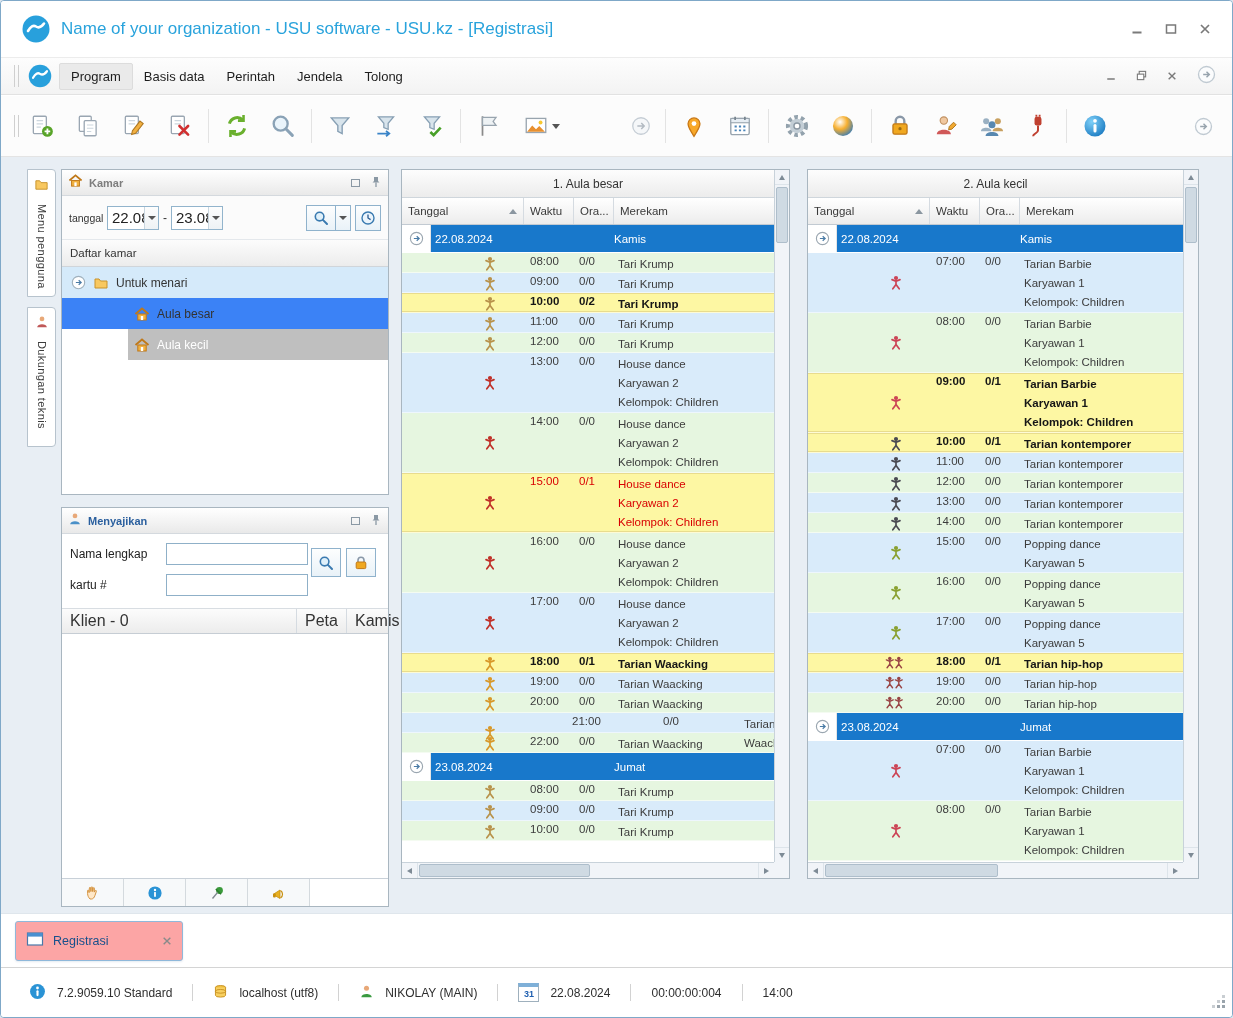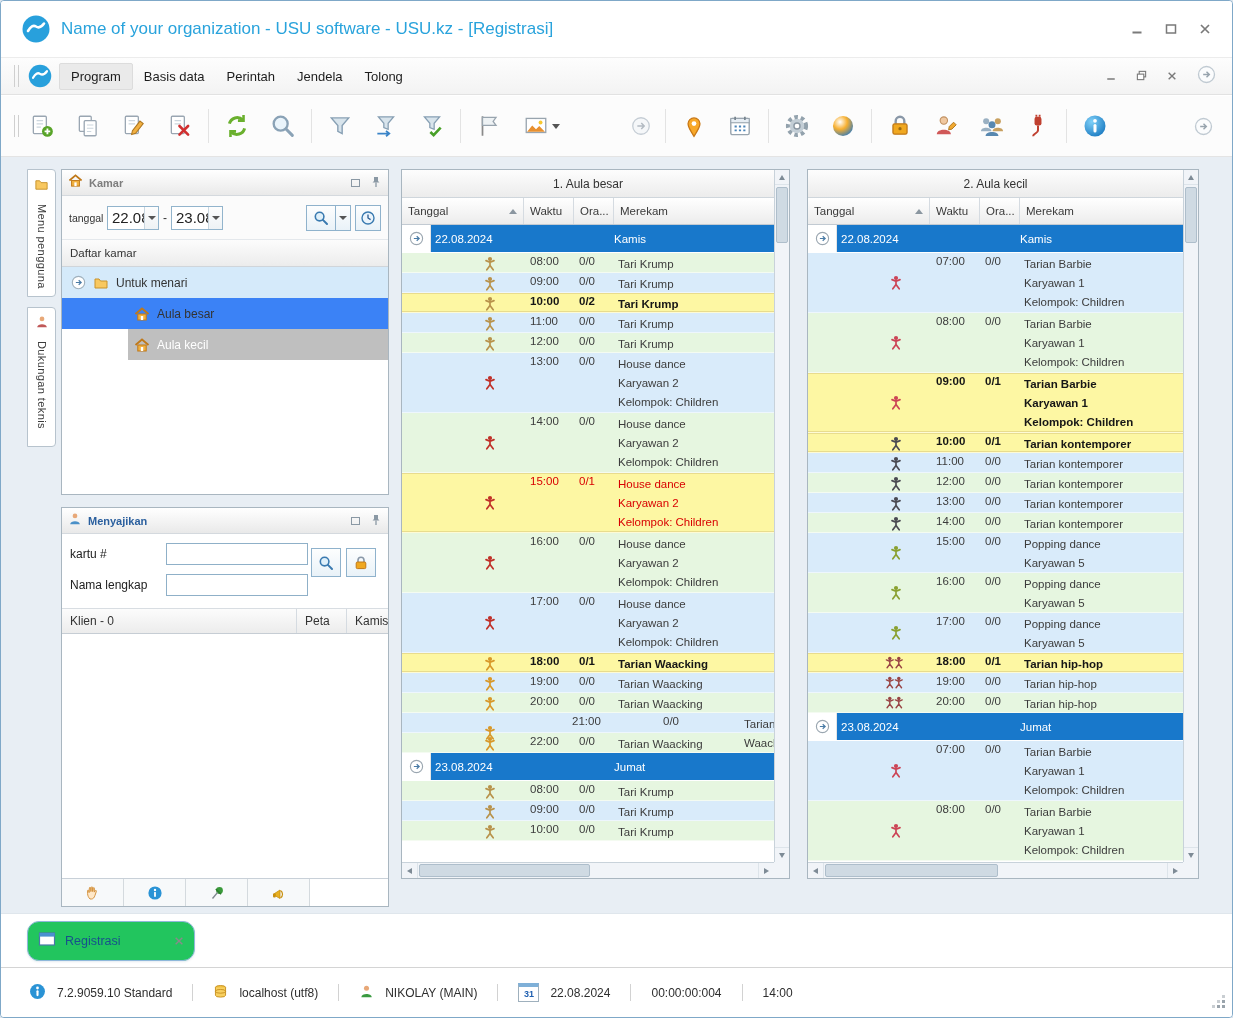--- a/index.html
+++ b/index.html
@@ -69,21 +69,21 @@
 .t-room2 .t-sel .t-ic{margin-left:6px}
 
 
 .menyajikan{left:60px;top:350px;width:328px;height:400px}
 .fr{display:flex;align-items:center;margin:9px 0 0 8px}
 .fr label{width:96px;font-size:12px;color:#222}
 .fr input{width:142px;height:22px;border:1px solid #8fb0c8;padding:0 4px;font-size:12px;font-family:"Liberation Sans",sans-serif}
 .msbtns{position:absolute;right:12px;top:40px;display:flex;gap:5px}
 .msbtn{width:30px;height:29px;border:1px solid #8fb2cc;background:linear-gradient(#fdfefe,#e9f2f8);display:flex;align-items:center;justify-content:center}
 .m-thead{margin-top:12px;height:26px;display:grid;grid-template-columns:235px 50px 1fr;background:linear-gradient(#fcfcfc,#ececec);border-top:1px solid #d8dde2;border-bottom:1px solid #c6cdd4}
-.m-th{display:flex;align-items:center;padding-left:8px;font-size:12px;color:#333;border-right:1px solid #d5dbe1}
+.m-th{display:flex;align-items:center;padding-left:8px;font-size:16px;color:#333;border-right:1px solid #d5dbe1}
 .mbot{position:absolute;bottom:0;left:0;right:0;height:28px;display:grid;grid-template-columns:62px 62px 62px 62px 1fr;border-top:1px solid #c8d0d8;background:#f7f9fa}
 .mbtn{border-right:1px solid #d4dade;display:flex;align-items:center;justify-content:center}
 .mempty{background:#fff}
 
 
 .sched{position:absolute;top:12px;height:710px;background:#fff;border:1px solid #a9b6c0}
 .sched1{left:400px;width:389px}
 .sched2{left:806px;width:392px}
 .sched-title{position:absolute;top:0;left:0;right:15px;height:28px;line-height:28px;text-align:center;font-size:12px;color:#333;background:linear-gradient(#fdfdfd,#ececec);border-bottom:1px solid #cfd6dc}
 .sched-head{position:absolute;top:28px;left:0;right:15px;height:27px;display:grid;grid-template-columns:122px 50px 40px 1fr;background:linear-gradient(#ffffff,#ececec);border-bottom:1px solid #c2cad2}
@@ -118,21 +118,21 @@
 .hs-right{position:absolute;right:0;top:0;bottom:0;width:16px;display:flex;align-items:center;justify-content:center;border-left:1px solid #dde4ea}
 .hs-thumb{position:absolute;left:17px;top:1px;bottom:1px;width:46%;background:#cfdae3;border:1px solid #aebecb;border-radius:2px}
 .corner{position:absolute;right:0;bottom:0;width:15px;height:16px;background:#f1f4f8}
 .t-up{width:0;height:0;border-left:3.5px solid transparent;border-right:3.5px solid transparent;border-bottom:5px solid #7e8b96}
 .t-dn{width:0;height:0;border-left:3.5px solid transparent;border-right:3.5px solid transparent;border-top:5px solid #7e8b96}
 .t-lf{width:0;height:0;border-top:3.5px solid transparent;border-bottom:3.5px solid transparent;border-right:5px solid #7e8b96}
 .t-rt{width:0;height:0;border-top:3.5px solid transparent;border-bottom:3.5px solid transparent;border-left:5px solid #7e8b96}
 
 
 .bottomtabs{position:absolute;top:912px;left:0;right:0;height:54px;background:#fff;border-top:1px solid #dfe6ec}
-.doc-tab{position:absolute;left:26px;top:7px;width:168px;height:40px;border:1px solid #8fb8da;border-radius:12px;background:#22c55e;display:flex;align-items:center;padding:0 10px;gap:9px;box-shadow:0 1px 2px rgba(40,90,140,.12)}
+.doc-tab{position:absolute;left:14px;top:7px;width:168px;height:40px;border:1px solid #8fb8da;border-radius:3px;background:#fca5a5;display:flex;align-items:center;padding:0 10px;gap:9px;box-shadow:0 1px 2px rgba(40,90,140,.12)}
 .doc-tab .lbl{font-size:12.5px;color:#17508c}
 .doc-tab .cls{margin-left:auto;display:flex}
 
 
 .statusbar{position:absolute;top:966px;left:0;right:0;height:50px;background:#fff;border-top:1px solid #d4d4d4;display:flex;align-items:center;padding-left:28px;gap:11px;font-size:12px;color:#2e2e2e}
 .vsep{width:1px;height:17px;background:#d2d2d2;margin:0 9px}
 .cal31{width:21px;height:19px;border:1px solid #9fb0bd;border-top:4px solid #7fb0d8;background:#fff;display:flex;align-items:center;justify-content:center;font-size:9px;font-weight:bold;color:#1f5fb0}
 .szgrip{position:absolute;right:7px;bottom:9px;width:14px;height:14px}
 .szgrip::before{content:"";position:absolute;right:0;bottom:0;width:3px;height:3px;background:#9aa4ac;box-shadow:-5px 0 #9aa4ac,0 -5px #9aa4ac,-10px 0 #c9ced2,-5px -5px #c9ced2,0 -10px #c9ced2}
 .dancer{display:flex}
@@ -488,25 +488,25 @@
         <span class="p-title m">Menyajikan</span>
         <span class="p-btns">
           <span class="rst"></span>
           <span><svg width="12" height="12" viewBox="0 0 12 12">
                 <path d="M4 1 h4 v4 l1.5 1.5 H2.5 L4 5 Z" fill="#8a98a4"></path>
                 <path d="M6 6.5 V11" stroke="#8a98a4" stroke-width="1.3"></path>
               </svg></span>
         </span>
       </div>
       <div class="fr">
+        <label>Nama lengkap</label>
+        <input class="txt" style="">
+      </div>
+      <div class="fr">
         <label>kartu #</label>
-        <input class="txt" style="">
-      </div>
-      <div class="fr">
-        <label>Nama lengkap</label>
         <input class="txt" style="">
       </div>
       <div class="msbtns">
         <div class="msbtn">
             <svg width="16" height="16" viewBox="0 0 16 16">
               <circle cx="6.6" cy="6.6" r="4.3" fill="#dff0fa" stroke="#3a7ab0" stroke-width="1.6"></circle>
               <path d="M9.9 9.9 L14 14" stroke="#3a7ab0" stroke-width="2" stroke-linecap="round"></path>
             </svg>
           </div>
         <div class="msbtn">

